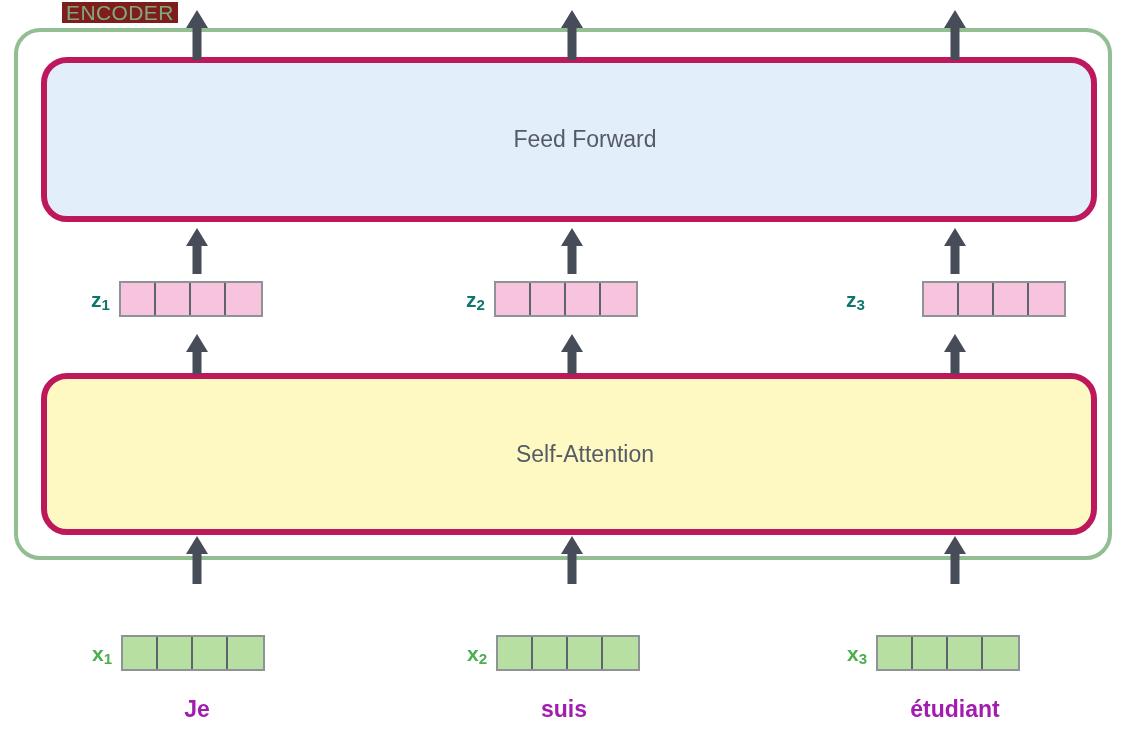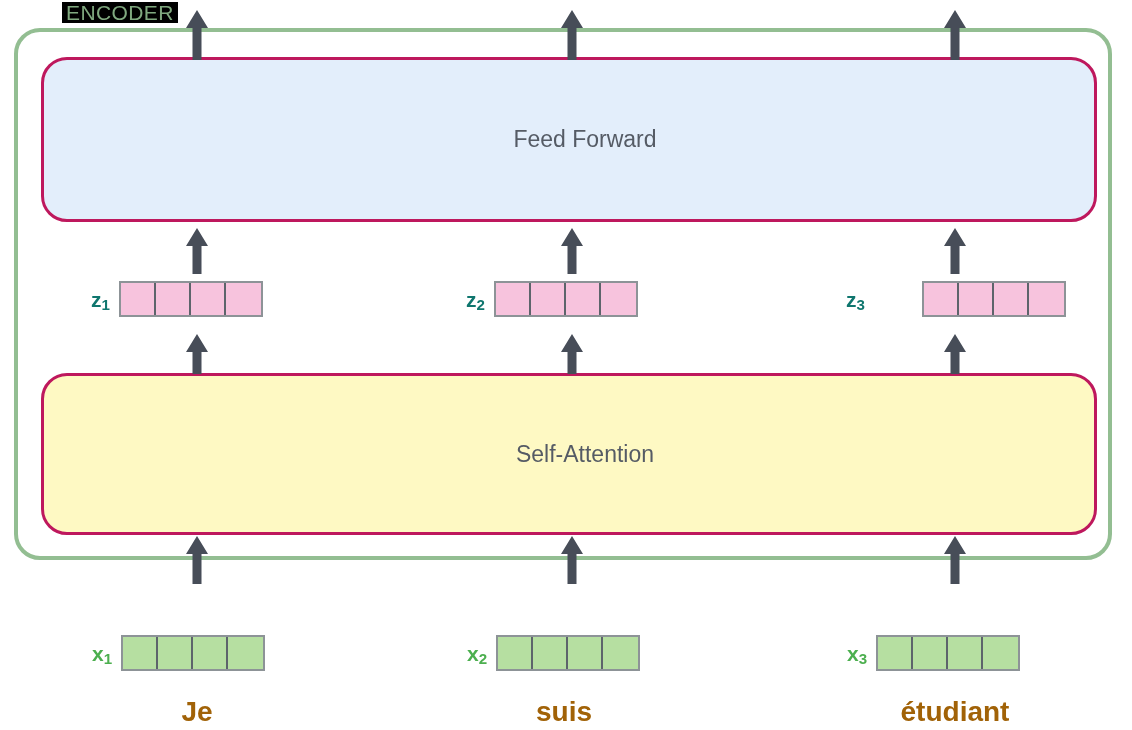--- a/index.html
+++ b/index.html
@@ -29,29 +29,29 @@
   }
   #encoder-label {
     position: absolute;
     left: 62px;
     top: 2px;
     font-size: 21px;
     letter-spacing: 0.4px;
     color: #80a97f;
     line-height: 1;
     white-space: nowrap;
-    background: #000000;
+    background: #7f1d1d;
     padding: 0 4px;
   }
 
   
   .layer-box {
     position: absolute;
     box-sizing: border-box;
-    border: 3px solid #be185d;
+    border: 6px solid #be185d;
     border-radius: 26px;
     display: flex;
     align-items: center;
     justify-content: center;
     font-size: 23px;
     color: #555b65;
     padding-left: 32px;
   }
   #feed-forward-box {
     left: 41px;
@@ -113,23 +113,23 @@
     border-right: none;
   }
   .z-vector .vector-label { color: #0f766e; }
   .z-vector .cell { background: #f7c3dd; }
   .x-vector .vector-label { color: #4caf4f; }
   .x-vector .cell { background: #b6dfa1; }
 
   
   .word-label {
     position: absolute;
-    font-size: 28px;
+    font-size: 23px;
     font-weight: bold;
-    color: #a16207;
+    color: #a21caf;
     text-align: center;
     line-height: 1;
     white-space: nowrap;
   }
 </style>
 </head>
 <body>
 
 <div id="encoder-container"></div>
 <div id="encoder-label">ENCODER</div>

